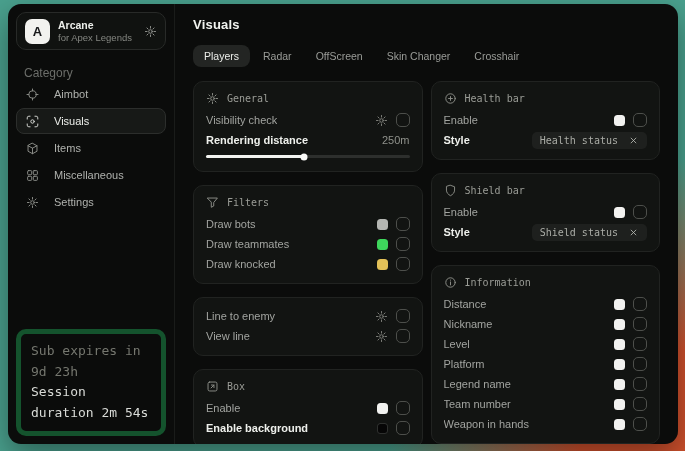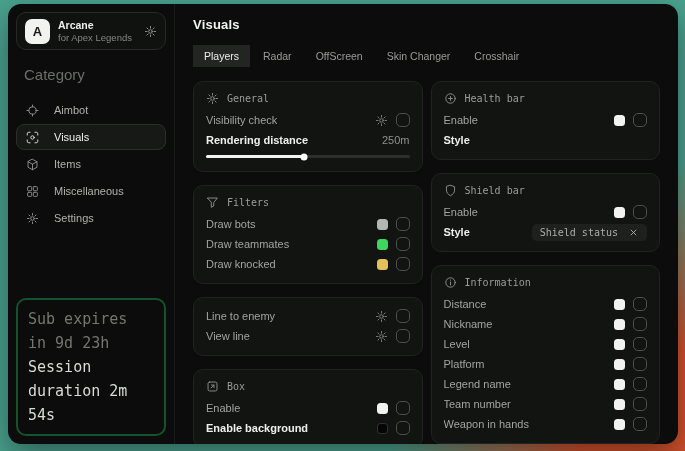--- a/index.html
+++ b/index.html
@@ -20,36 +20,36 @@
     padding:6px 6px 8px; border-right:1px solid #1a1c1a; }
   .brand { display:flex; align-items:center; gap:8px; height:38px;
     border:1px solid #282a28; background:#101210; border-radius:10px; padding:0 8px; margin:2px; }
   .logo { width:25px; height:25px; border-radius:7px; background:#f2f2ef; color:#17181a;
     font-weight:bold; font-size:13px; display:flex; align-items:center; justify-content:center;
     flex:0 0 25px; }
   .brand-text { flex:1; min-width:0; line-height:1.25; }
   .brand-name { font-size:10.5px; font-weight:bold; color:#eceeea; }
   .brand-sub { font-size:9.5px; color:#858782; }
   .brand .icon { color:#8f918d; }
-  .category { margin:14px 10px 13px; font-size:15px; color:#6c6e6a; }
+  .category { margin:14px 10px 0; font-size:12px; color:#6c6e6a; }
   .nav-item { display:flex; align-items:center; gap:15px; height:26px; margin:1px 2px;
     padding:0 9px; border:1px solid transparent; border-radius:8px; font-size:11px;
     color:#b0b2ae; cursor:pointer; }
   .nav-item .icon { color:#8b8d88; }
   .nav-item.selected { background:#171917; border-color:#2c2e2c; color:#edefeb; }
   .nav-item.selected .icon { color:#d6d8d4; }
-  .footer-card { margin:auto 2px 0; border:2px solid #14532d; border-radius:10px;
-    padding:7px 10px; font-family:"DejaVu Sans Mono", monospace; font-size:15px; line-height:1.6; }
+  .footer-card { margin:auto 2px 0; border:5px solid #14532d; border-radius:10px;
+    padding:7px 10px; font-family:"DejaVu Sans Mono", monospace; font-size:13px; line-height:1.6; }
   .foot-dim { color:#75776f; }
   .foot-bright { color:#d9dbd7; }
   
   .main { flex:1; min-width:0; padding:13px 18px 0; display:flex; flex-direction:column; }
   .title { font-size:13px; font-weight:bold; color:#f1f3ef; letter-spacing:.2px; }
   .tabs { display:flex; gap:2px; margin-top:13px; }
-  .tab { padding:5px 11px; font-size:10.5px; color:#9a9c98; border-radius:0; cursor:pointer; white-space:nowrap; }
+  .tab { padding:5px 11px; font-size:10.5px; color:#9a9c98; border-radius:8px; cursor:pointer; white-space:nowrap; }
   .tab.selected { background:#232523; color:#eceeea; }
   .cols { display:flex; gap:8px; margin-top:14px; align-items:flex-start; }
   .col { flex:1; min-width:0; display:flex; flex-direction:column; gap:13px; }
   .panel { background:#121412; border:1px solid #212321; border-radius:10px; padding:8px 12px 9px; }
   .p-head { display:flex; align-items:center; gap:8px; height:17px;
     font-family:"DejaVu Sans Mono", monospace; font-size:10px; color:#9b9d97; margin-bottom:3px; }
   .p-head .icon { color:#8b8d87; }
   .row { display:flex; align-items:center; justify-content:space-between; height:20px; font-size:11px; }
   .lbl { color:#a2a4a0; white-space:nowrap; overflow:hidden; }
   .lbl.bright { color:#eef0ec; font-weight:bold; }
@@ -281,20 +281,30 @@
             </div>
             <div class="row">
               <span class="lbl">Enable</span>
               <div class="ctr">
                 <span class="swatch" style="background: rgb(242, 242, 240);"></span>
                 <span class="checkbox"></span>
               </div>
             </div>
             <div class="row">
               <span class="lbl bright">Style</span>
+              <div class="ctr">
+                <div class="select">
+                  <span>Health status</span>
+                  <span class="icon x">
+                    <svg width="11" height="11" viewBox="0 0 16 16" fill="none" stroke="currentColor" stroke-width="1.2" stroke-linecap="round" stroke-linejoin="round">
+                      <path d="M4.5 4.5l7 7M11.5 4.5l-7 7"></path>
+                    </svg>
+                  </span>
+                </div>
+              </div>
             </div>
           </section>
           <section class="panel">
             <div class="p-head">
               <span class="icon p-ic">
                 <svg width="13" height="13" viewBox="0 0 16 16" fill="none" stroke="currentColor" stroke-width="1.2" stroke-linecap="round" stroke-linejoin="round">
                   <path d="M8 1.6l5 1.8v4.1c0 3.2-2.1 5.3-5 6.9-2.9-1.6-5-3.7-5-6.9V3.4z"></path>
                 </svg>
               </span>
               <span>Shield bar</span>

